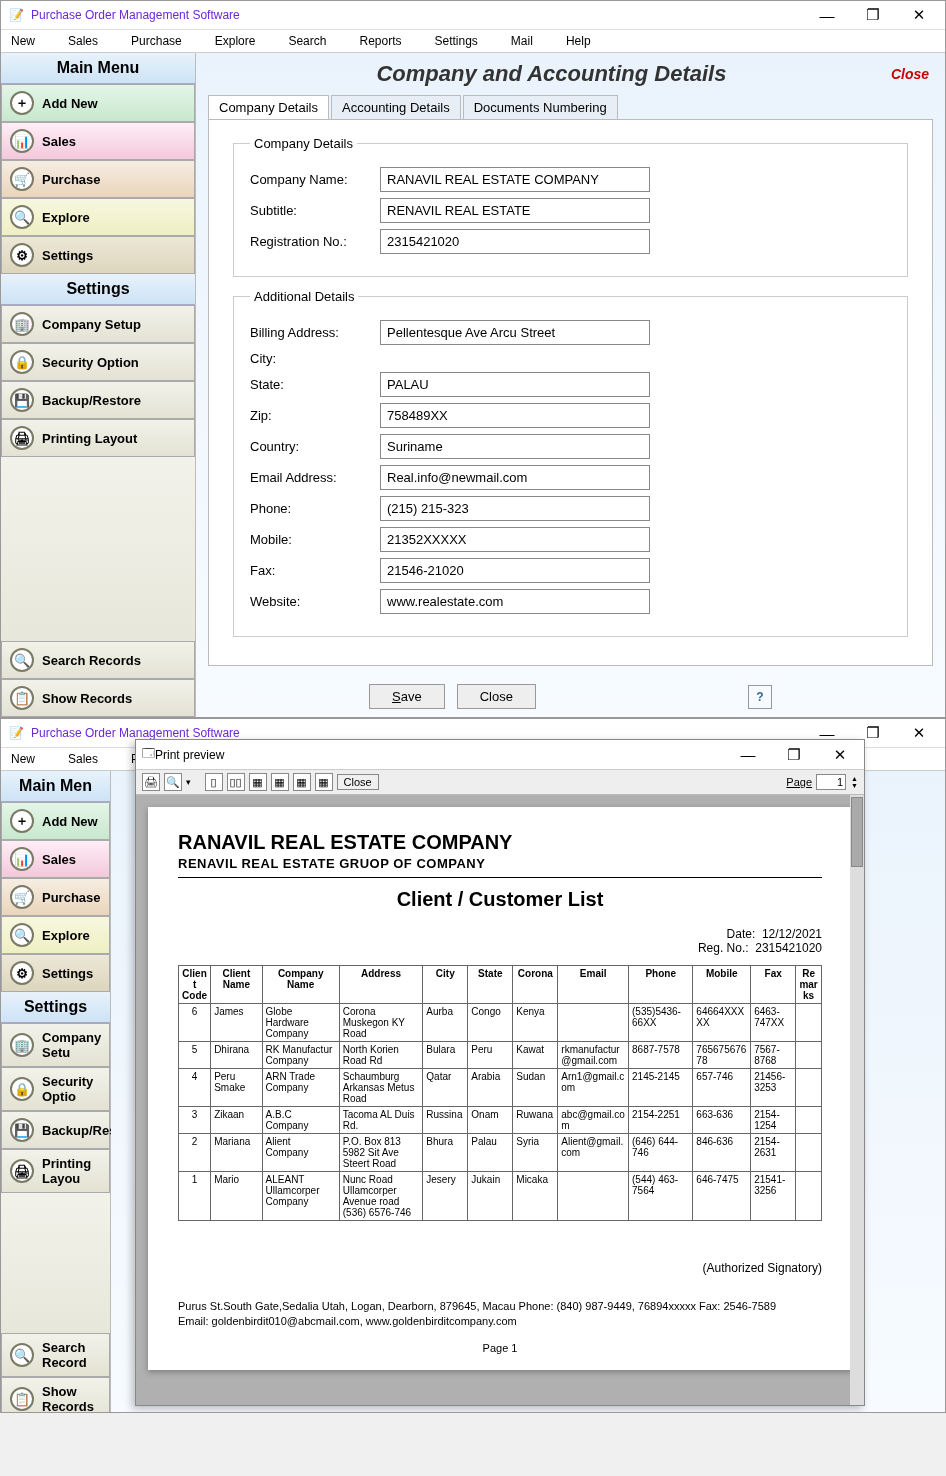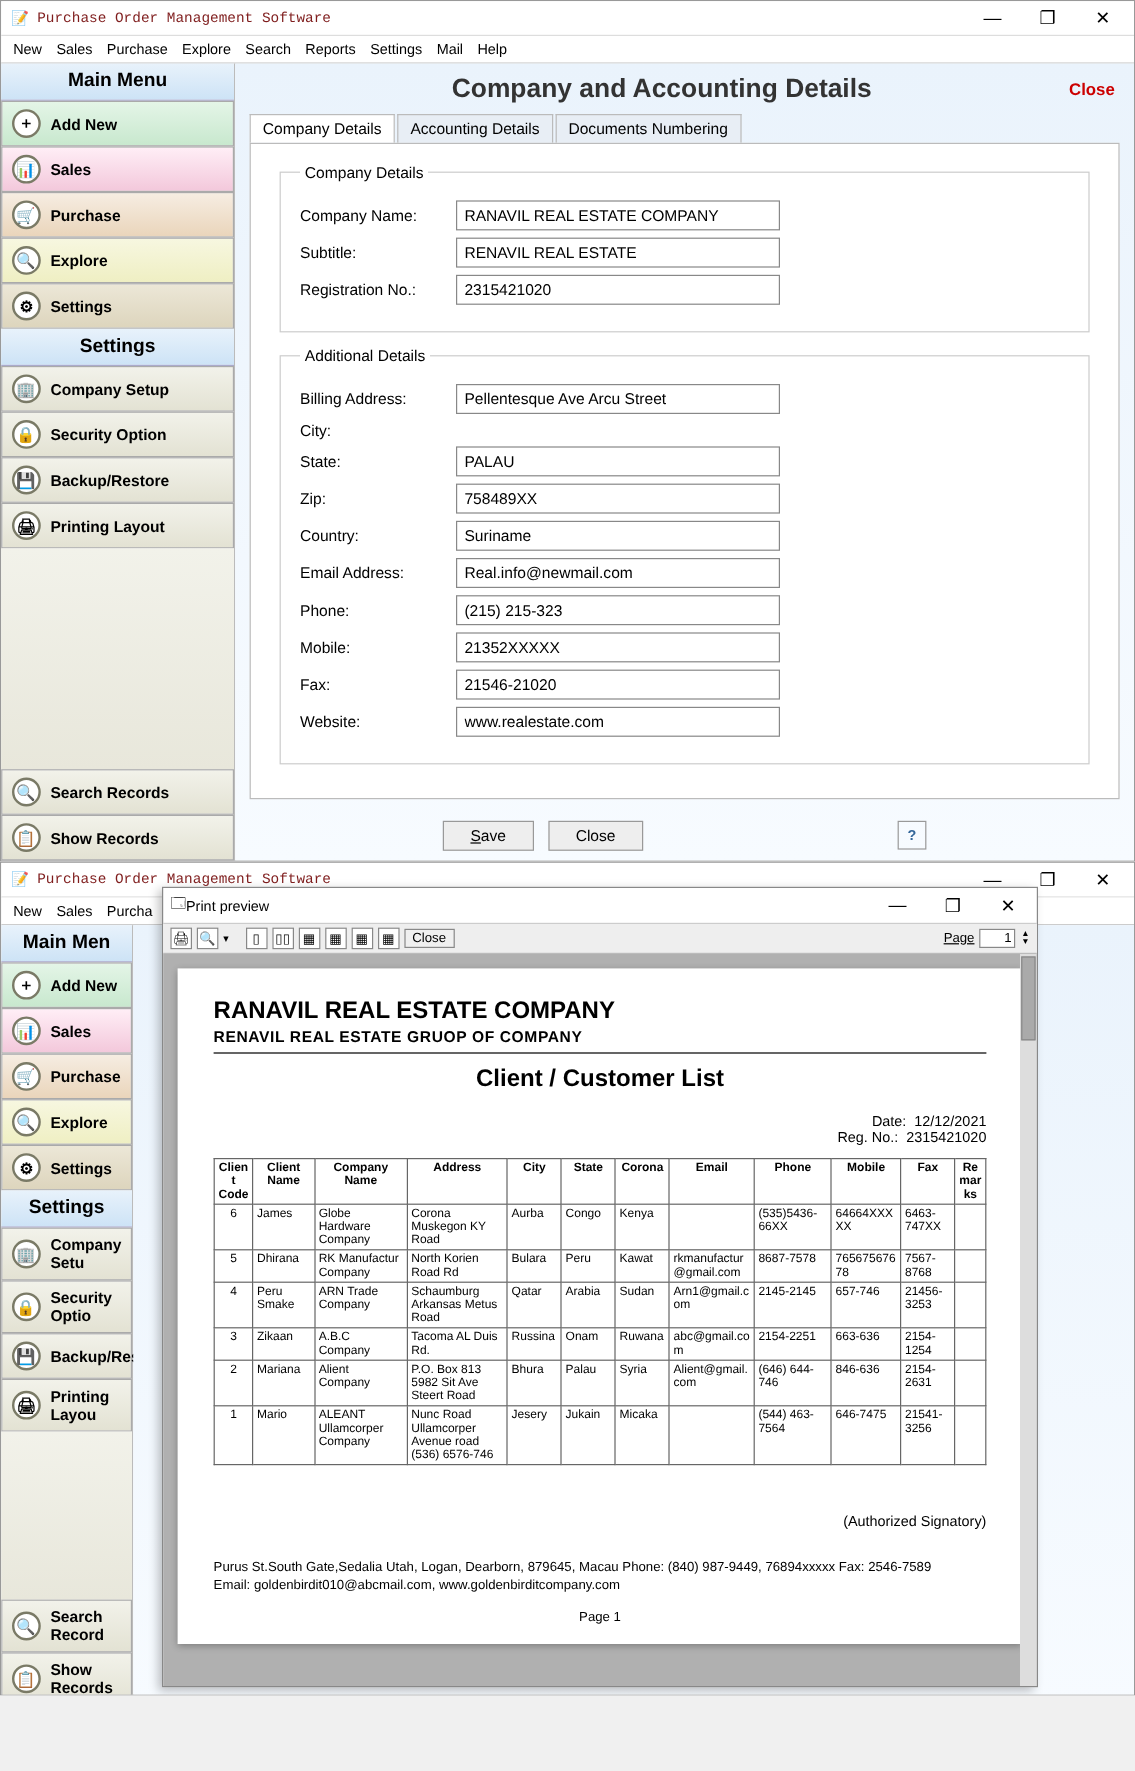--- a/index.html
+++ b/index.html
@@ -1,50 +1,50 @@
 <!DOCTYPE html>
 <html><head>
 <meta charset="utf-8">
 <style>
 * { box-sizing: border-box; margin: 0; padding: 0; font-family: Arial, sans-serif; }
 body { background: #f0f0f0; font-size: 12px; width: 946px; }
 .win { background: #fff; border: 1px solid #999; }
 .titlebar { display: flex; align-items: center; padding: 4px 8px; background: #fff; border-bottom: 1px solid #ddd; }
 .titlebar .appicon { width: 16px; height: 16px; margin-right: 6px; display: inline-flex; align-items:center; justify-content:center; }
-.titlebar .title { flex: 1; font-size: 12px; color: #7f1d1d; font-family: Liberation Mono, monospace; }
+.titlebar .title { flex: 1; font-size: 12px; color: #6d28d9; }
 .winbtns { display: flex; gap: 18px; margin-right:4px; }
 .winbtn { width: 28px; height: 20px; display: flex; align-items: center; justify-content: center; font-size: 15px; font-family: Arial; cursor: pointer; }
-.menubar { display: flex; gap: 12px; padding: 4px 10px; background: #fff; border-bottom: 1px solid #ccc; font-size: 12px; }
+.menubar { display: flex; gap: 33px; padding: 4px 10px; background: #fff; border-bottom: 1px solid #ccc; font-size: 12px; }
 .menubar span { cursor: pointer; }
 .body { display: flex; }
 .sidebar { width: 195px; display: flex; flex-direction: column; border-right:1px solid #bbb; }
 .side-header { background: linear-gradient(#e8f2fb,#cde3f6); text-align: center; font-weight: bold; font-size: 16px; padding: 6px 0; border-bottom:1px solid #aac; }
 .side-item { display: flex; align-items: center; gap: 8px; padding: 6px 8px; border: 1px solid #aaa; cursor: pointer; font-weight: bold; font-size: 13px; }
 .si-add { background: linear-gradient(#e4f5e7,#c8e8ce); }
 .si-sales { background: linear-gradient(#ffeef6,#f3c8db); }
 .si-purch { background: linear-gradient(#f6ede2,#ead5bb); }
 .si-explore { background: linear-gradient(#f7f7e0,#efefc3); }
 .si-settings { background: linear-gradient(#ece7d7,#ddd5bd); }
 .si-generic { background: linear-gradient(#f2f2ea,#e3e2d3); }
 .side-spacer { flex: 1; background: linear-gradient(#f2f2ea,#e8e7db); }
 .icirc { width: 24px; height: 24px; border-radius: 50%; border: 2px solid #7a7a66; display:flex; align-items:center; justify-content:center; font-size:13px; background:#fff; flex-shrink:0; }
 .content { flex: 1; background: linear-gradient(#eaf3fc,#f7fbff); display:flex; flex-direction:column; }
-.content-header { display:flex; align-items:center; padding:8px 16px; }
+.content-header { display:flex; align-items:center; padding:8px 16px;font-style:italic; }
 .content-title { flex:1; text-align:center; font-size: 22px; font-weight:bold; color:#333; }
 .closebtn { color:#c00; font-weight:bold; font-size:14px; cursor:pointer; }
 .tabs { display:flex; margin: 0 12px; }
 .tab { padding: 4px 10px; background:#e8eef5; border:1px solid #bbb; border-bottom:none; font-size:13px; cursor:pointer; margin-right:2px; }
 .tab.active { background:#fff; }
 .panel { margin: 0 12px 10px 12px; background:#fff; border:1px solid #bbb; padding: 16px 24px; }
 fieldset { border:1px solid #ccc; padding: 10px 16px 16px 16px; margin-bottom:12px; }
 legend { font-size:13px; padding:0 4px; }
 .frow { display:flex; align-items:center; margin: 6px 0; }
 .frow label { width: 130px; font-size:13px; }
 .frow input { flex:1; max-width:270px; padding:4px 6px; border:1px solid #888; font-size:13px; }
-.btnrow { display:flex; align-items:flex-start; justify-content:center; gap:12px; padding:8px 0; }
+.btnrow { display:flex; align-items:flex-end; justify-content:center; gap:12px; padding:8px 0; }
 .btn { padding:4px 22px; background:#eee; border:1px solid #999; cursor:pointer; font-size:13px; }
 .helpbtn { margin-left:200px; width:24px; height:24px; border:1px solid #999; display:flex; align-items:center; justify-content:center; color:#369; font-weight:bold; cursor:pointer; }
 
 .stack2 { position: relative; }
 .preview-win { position:absolute; top:20px; left:134px; width:730px; background:#fff; border:1px solid #888; box-shadow: -3px 3px 8px rgba(0,0,0,0.25); }
 .pv-title { display:flex; align-items:center; padding:4px 6px; border-bottom:1px solid #ccc; }
 .pv-title .title { flex:1; font-size:12px; }
 .pv-toolbar { display:flex; align-items:center; gap:4px; padding:3px 6px; background:#eee; border-bottom:1px solid #bbb; }
 .tbtn { width:18px; height:18px; border:1px solid #888; background:#fff; display:flex; align-items:center; justify-content:center; font-size:11px; cursor:pointer; }
 .tclose { padding:1px 6px; border:1px solid #888; background:#f0f0f0; font-size:11px; cursor:pointer; }

